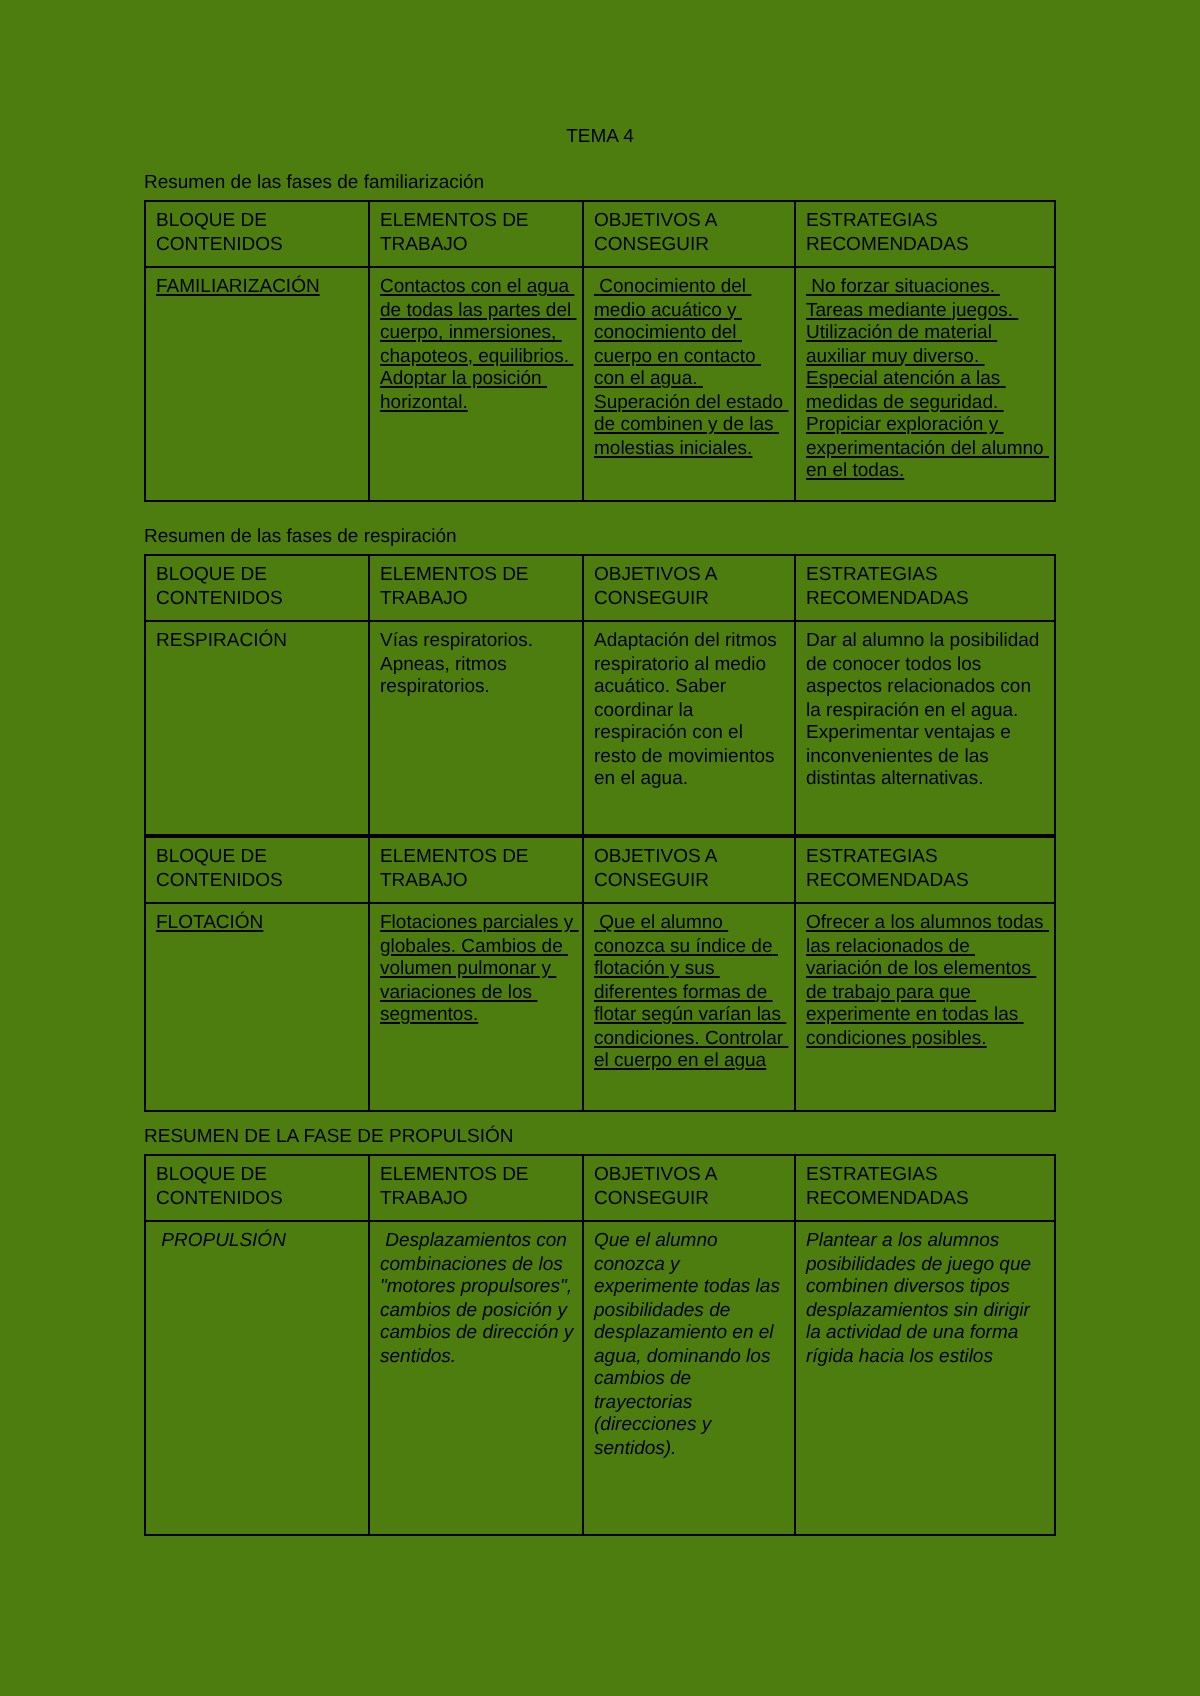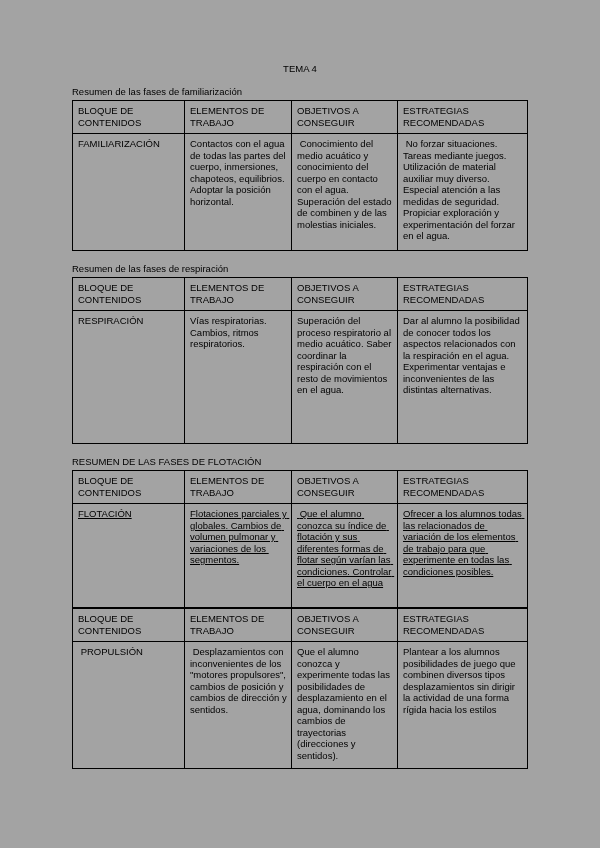--- a/index.html
+++ b/index.html
@@ -4,21 +4,21 @@
 <style>
   html, body {
     margin: 0;
     padding: 0;
     background: #ffffff;
   }
   .page {
     position: relative;
     width: 600px;
     height: 848px;
-    background: #a3a3a3;
+    background: #4d7c0f;
     color: #000000;
     font-family: "Liberation Sans", sans-serif;
     overflow: hidden;
   }
   .doc-title {
     padding-top: 63px;
     text-align: center;
     font-size: 9.5px;
     line-height: 12px;
   }
@@ -44,24 +44,24 @@
     vertical-align: top;
     text-align: left;
     font-weight: normal;
     font-size: 9.5px;
     line-height: 11.5px;
     padding: 4px 4px 4px 5px;
     white-space: pre-wrap;
     overflow: hidden;
   }
   table.summary thead tr { height: 33px; }
-  .sec-1 tbody tr { height: 117px; }
-  .sec-2 tbody tr { height: 133px; }
+  .sec-1 tbody tr { height: 117px; text-decoration: underline; }
+  .sec-2 tbody tr { height: 107px; }
   .sec-3 tbody tr { height: 104px; text-decoration: underline; }
-  .sec-4 tbody tr { height: 127px; }
+  .sec-4 tbody tr { height: 157px; font-style: italic; }
   col.c0 { width: 112px; }
   col.c1 { width: 107px; }
   col.c2 { width: 106px; }
   col.c3 { width: 130px; }
 </style>
 </head>
 <body>
 
 <div class="page">
 
@@ -82,21 +82,21 @@
           <th>ELEMENTOS DE TRABAJO</th>
           <th>OBJETIVOS A CONSEGUIR</th>
           <th>ESTRATEGIAS RECOMENDADAS</th>
         </tr>
       </thead>
       <tbody>
         <tr>
           <td>FAMILIARIZACIÓN</td>
           <td>Contactos con el agua de todas las partes del cuerpo, inmersiones, chapoteos, equilibrios. Adoptar la posición horizontal.</td>
           <td> Conocimiento del medio acuático y conocimiento del cuerpo en contacto con el agua. Superación del estado de combinen y de las molestias iniciales.</td>
-          <td> No forzar situaciones. Tareas mediante juegos. Utilización de material auxiliar muy diverso. Especial atención a las medidas de seguridad. Propiciar exploración y experimentación del forzar en el agua.</td>
+          <td> No forzar situaciones. Tareas mediante juegos. Utilización de material auxiliar muy diverso. Especial atención a las medidas de seguridad. Propiciar exploración y experimentación del alumno en el todas.</td>
         </tr>
       </tbody>
     </table>
   </section>
 
   <section class="sec-2">
     <div class="tbl-caption">Resumen de las fases de respiración</div>
     <table class="summary">
       <colgroup>
           <col class="c0">
@@ -108,30 +108,29 @@
         <tr>
           <th>BLOQUE DE CONTENIDOS</th>
           <th>ELEMENTOS DE TRABAJO</th>
           <th>OBJETIVOS A CONSEGUIR</th>
           <th>ESTRATEGIAS RECOMENDADAS</th>
         </tr>
       </thead>
       <tbody>
         <tr>
           <td>RESPIRACIÓN</td>
-          <td>Vías respiratorias. Cambios, ritmos respiratorios.</td>
-          <td>Superación del proceso respiratorio al medio acuático. Saber coordinar la respiración con el resto de movimientos en el agua.</td>
+          <td>Vías respiratorios. Apneas, ritmos respiratorios.</td>
+          <td>Adaptación del ritmos respiratorio al medio acuático. Saber coordinar la respiración con el resto de movimientos en el agua.</td>
           <td>Dar al alumno la posibilidad de conocer todos los aspectos relacionados con la respiración en el agua. Experimentar ventajas e inconvenientes de las distintas alternativas.</td>
         </tr>
       </tbody>
     </table>
   </section>
 
   <section class="sec-3">
-    <div class="tbl-caption">RESUMEN DE LAS FASES DE FLOTACIÓN</div>
     <table class="summary">
       <colgroup>
           <col class="c0">
           <col class="c1">
           <col class="c2">
           <col class="c3">
         </colgroup>
       <thead>
         <tr>
           <th>BLOQUE DE CONTENIDOS</th>
@@ -145,39 +144,40 @@
           <td>FLOTACIÓN</td>
           <td>Flotaciones parciales y globales. Cambios de volumen pulmonar y variaciones de los segmentos.</td>
           <td> Que el alumno conozca su índice de flotación y sus diferentes formas de flotar según varían las condiciones. Controlar el cuerpo en el agua</td>
           <td>Ofrecer a los alumnos todas las relacionados de variación de los elementos de trabajo para que experimente en todas las condiciones posibles.</td>
         </tr>
       </tbody>
     </table>
   </section>
 
   <section class="sec-4">
+    <div class="tbl-caption">RESUMEN DE LA FASE DE PROPULSIÓN</div>
     <table class="summary">
       <colgroup>
           <col class="c0">
           <col class="c1">
           <col class="c2">
           <col class="c3">
         </colgroup>
       <thead>
         <tr>
           <th>BLOQUE DE CONTENIDOS</th>
           <th>ELEMENTOS DE TRABAJO</th>
           <th>OBJETIVOS A CONSEGUIR</th>
           <th>ESTRATEGIAS RECOMENDADAS</th>
         </tr>
       </thead>
       <tbody>
         <tr>
           <td> PROPULSIÓN</td>
-          <td> Desplazamientos con inconvenientes de los "motores propulsores", cambios de posición y cambios de dirección y sentidos.</td>
+          <td> Desplazamientos con combinaciones de los "motores propulsores", cambios de posición y cambios de dirección y sentidos.</td>
           <td>Que el alumno conozca y experimente todas las posibilidades de desplazamiento en el agua, dominando los cambios de trayectorias (direcciones y sentidos).</td>
           <td>Plantear a los alumnos posibilidades de juego que combinen diversos tipos desplazamientos sin dirigir la actividad de una forma rígida hacia los estilos</td>
         </tr>
       </tbody>
     </table>
   </section>
 
 </div>
 
 </body></html>

